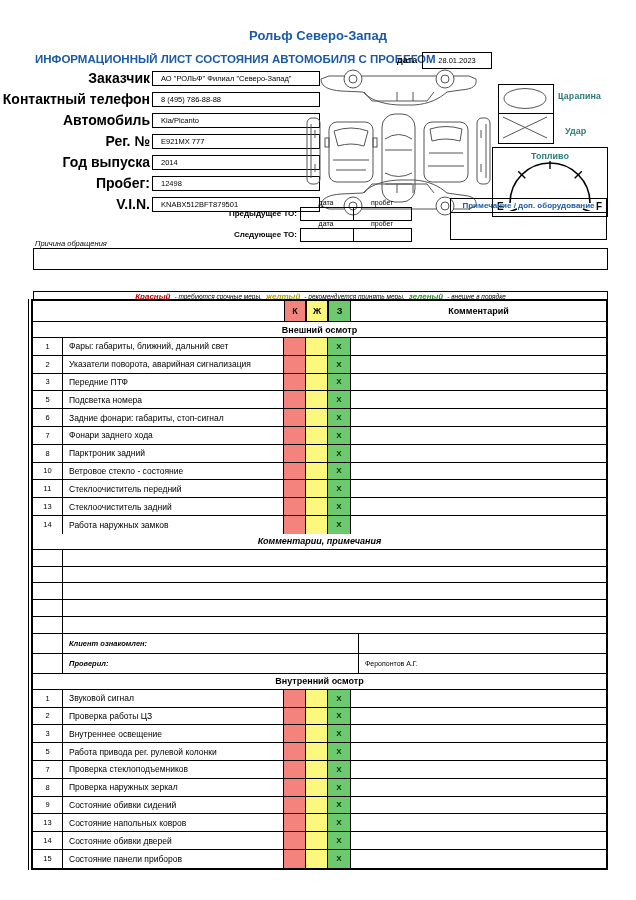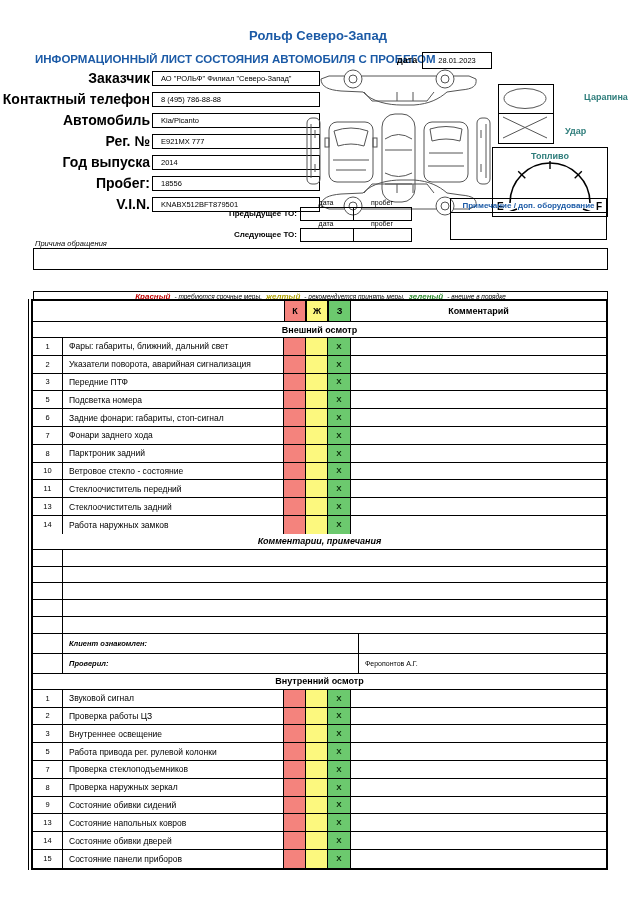--- a/index.html
+++ b/index.html
@@ -23,21 +23,21 @@
 
   
   .car-svg{left:303px;top:60px;}
   svg .ln{stroke:#555;stroke-width:1;fill:none;}
   svg .lnf{stroke:#555;stroke-width:1;fill:#fff;}
 
   
   .dmg-box{left:498px;top:84px;width:54px;height:58px;border:1px solid #000;}
   .dmg-cell{height:28px;border-bottom:1px solid #000;position:relative;}
   .dmg-cell:last-child{border-bottom:none;height:29px;}
-  .dmg-label-scratch{left:584px;top:92px;font-size:9px;font-weight:bold;color:var(--teal);}
+  .dmg-label-scratch{left:558px;top:92px;font-size:9px;font-weight:bold;color:var(--teal);font-family:Liberation Mono, monospace;}
   .dmg-label-impact{left:565px;top:126px;font-size:9px;font-weight:bold;color:var(--teal);}
 
   
   .fuel-box{left:492px;top:147px;width:114px;height:68px;border:1px solid #000;}
   .fuel-label{text-align:center;font-size:9px;font-weight:bold;color:var(--teal);margin-top:3px;}
   .fuel-svg{display:block;margin:0 auto;}
   .fuel-ef{font-size:10px;font-weight:bold;fill:#000;font-family:"Liberation Sans",sans-serif;}
 
   
   .to-col-label{font-size:7px;text-align:center;}
@@ -127,21 +127,21 @@
     <div class="frow">
       <div class="flabel">Рег. №</div>
       <div class="fbox">E921MX 777</div>
     </div>
     <div class="frow">
       <div class="flabel">Год выпуска</div>
       <div class="fbox">2014</div>
     </div>
     <div class="frow">
       <div class="flabel">Пробег:</div>
-      <div class="fbox">18556</div>
+      <div class="fbox">12498</div>
     </div>
     <div class="frow">
       <div class="flabel">V.I.N.</div>
       <div class="fbox">KNABX512BFT879501</div>
     </div>
   </div>
 
   <svg class="abs car-svg" width="192" height="156" viewBox="0 0 192 156">
 
     <g transform="translate(96,25) scale(1,-1)">

